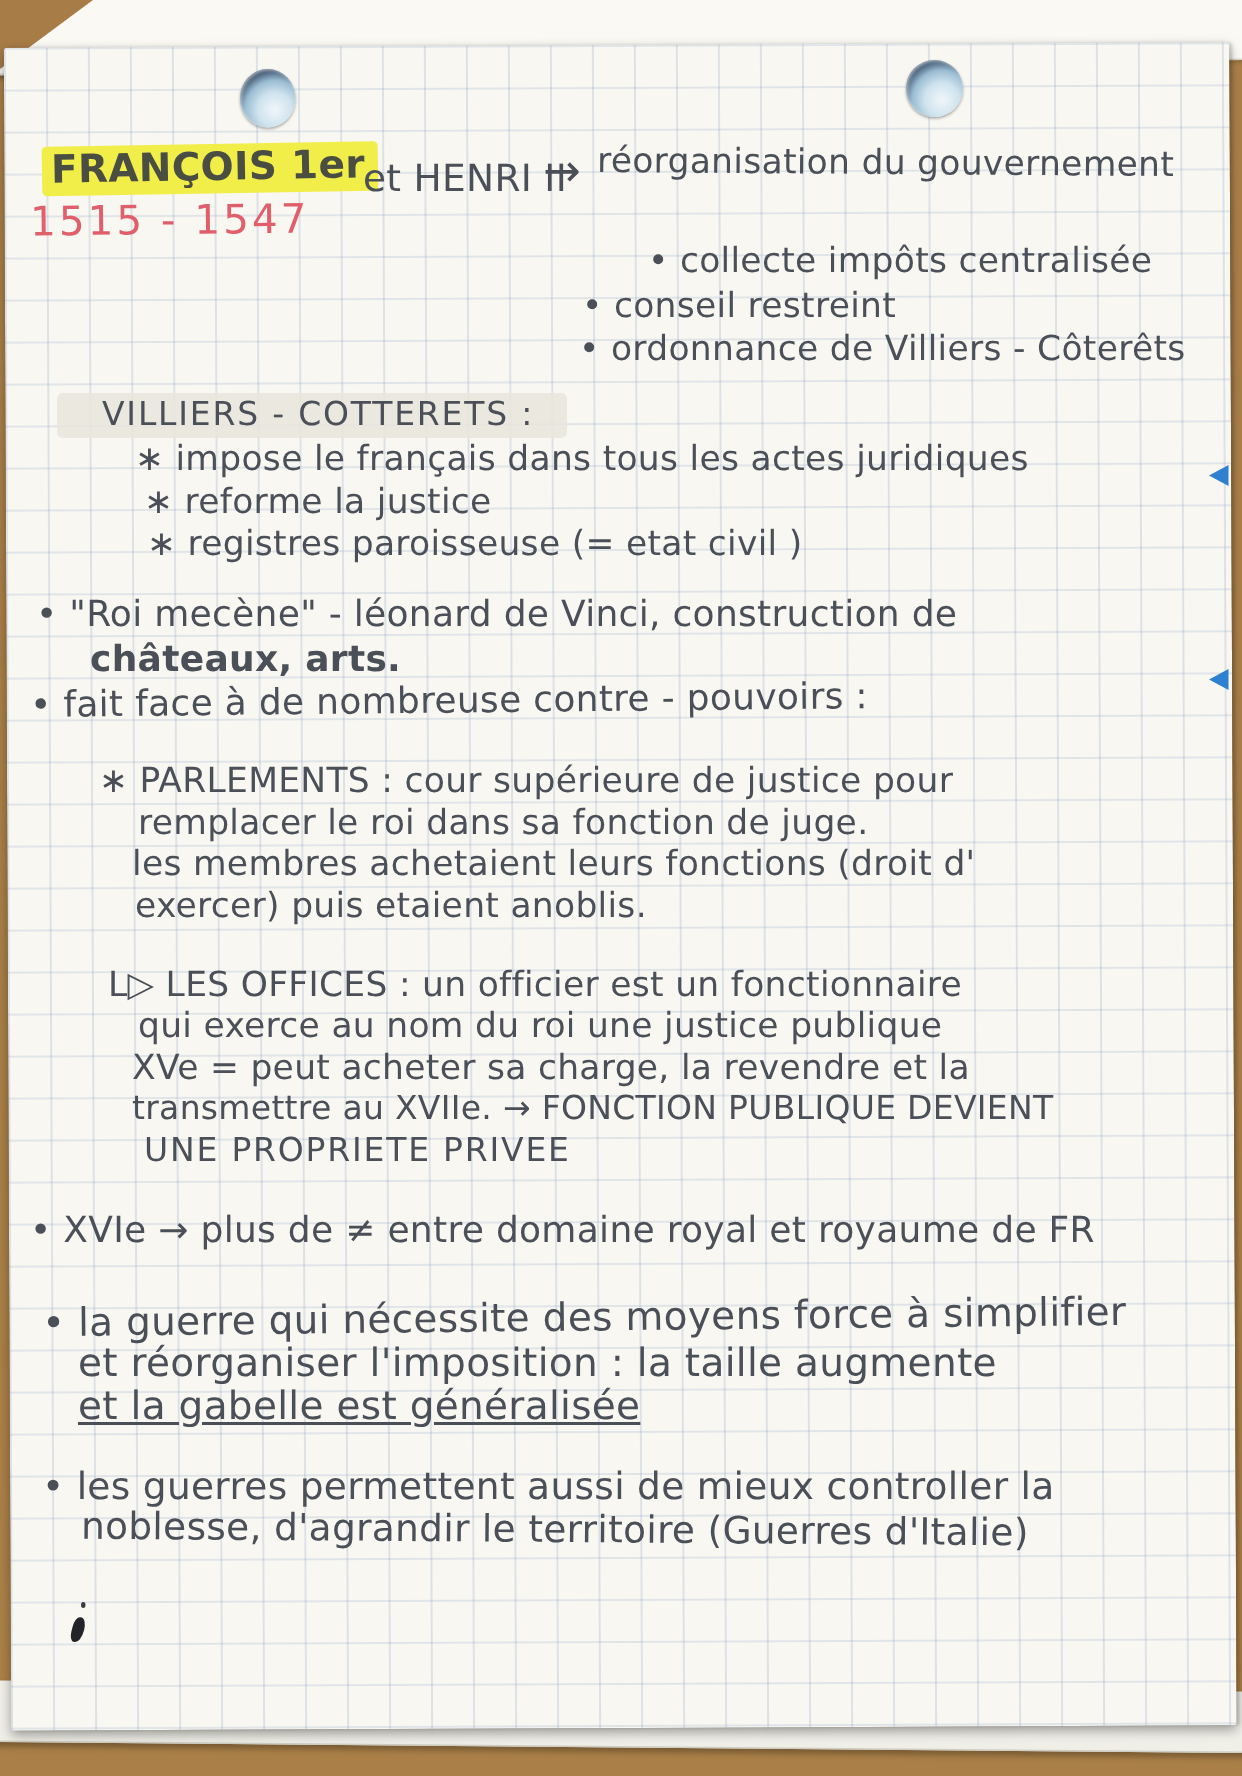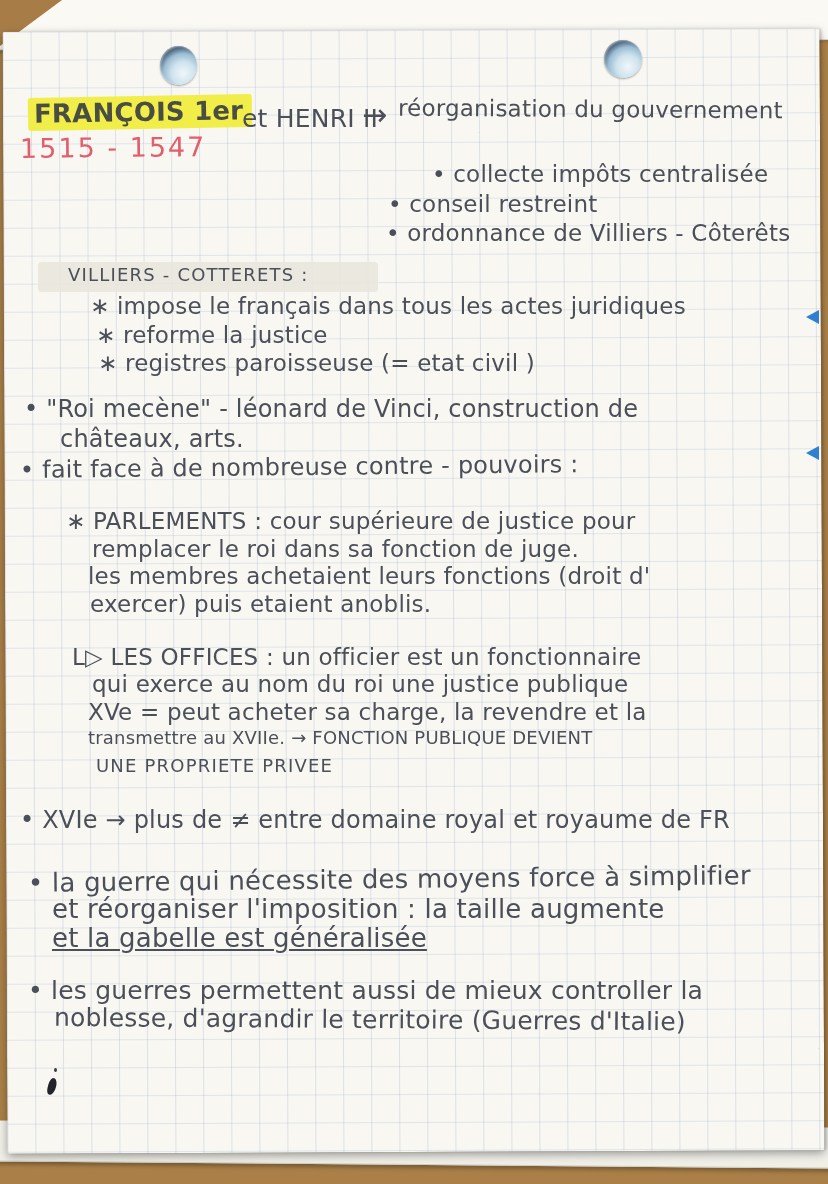--- a/index.html
+++ b/index.html
@@ -34,21 +34,21 @@
   
   .hole{position:absolute;border-radius:50%;z-index:6;
     background:radial-gradient(circle at 63% 70%, #f0f6fa 0%, #cfe3ee 32%, #9abcd2 55%, #4a637c 72%, #1e2b36 90%);
     box-shadow:0 1px 2px rgba(0,0,0,.35), inset 1px 1px 2px rgba(255,255,255,.5);}
   .hole.h1{left:160px;top:46px;width:37px;height:39px;}
   .hole.h2{left:604px;top:40px;width:38px;height:38px;}
   
   .content{position:absolute;inset:0;z-index:7;}
   .hand{position:absolute;white-space:nowrap;color:#4b4f58;font-size:23px;
     letter-spacing:.2px;line-height:1;}
-  .sz22{font-size:18px;} .sz24{font-size:24px;} .sz25{font-size:25px;} .sz26{font-size:26px;}
+  .sz22{font-size:22px;} .sz24{font-size:24px;} .sz25{font-size:25px;} .sz26{font-size:26px;}
   .caps{letter-spacing:1.2px;}
   .red{color:#e05f6b;}
   .hl{display:inline-block;background:#f1ee49;padding:3px 9px 4px 6px;border-radius:3px;
     font-weight:bold;font-size:26px;color:#4a4e42;transform:rotate(-1deg);}
   .hl-band{position:absolute;background:rgba(233,229,220,.85);border-radius:4px;z-index:-1;}
   .tilt-l{transform:rotate(-.6deg);} .tilt-r{transform:rotate(.4deg);}
   
   .tab{position:absolute;width:0;height:0;z-index:8;
     border-top:7px solid transparent;border-bottom:7px solid transparent;
     border-right:13px solid #2f80d0;}
@@ -95,21 +95,21 @@
     <div class="hand" style="left:388px;top:193px;">• conseil restreint</div>
     <div class="hand" style="left:386px;top:222px;">• ordonnance de Villiers - Côterêts</div>
 
     <div class="hl-band" style="left:38px;top:262px;width:340px;height:30px;"></div>
     <div class="hand sz22 caps" style="left:68px;top:266px;">VILLIERS - COTTERETS :</div>
     <div class="hand" style="left:90px;top:295px;">∗ impose le français dans tous les actes juridiques</div>
     <div class="hand" style="left:96px;top:324px;">∗ reforme la justice</div>
     <div class="hand" style="left:98px;top:352px;">∗ registres paroisseuse (= etat civil )</div>
 
     <div class="hand sz24" style="left:24px;top:397px;">• "Roi mecène" - léonard de Vinci, construction de</div>
-    <div class="hand sz24" style="left:60px;top:427px;">châteaux, arts.</div>
+    <div class="hand sz24" style="left:60px;top:427px;font-weight:bold;">châteaux, arts.</div>
     <div class="hand sz24 tilt-l" style="left:20px;top:455px;">• fait face à de nombreuse contre - pouvoirs :</div>
 
     <div class="hand" style="left:66px;top:510px;">∗ PARLEMENTS : cour supérieure de justice pour</div>
     <div class="hand" style="left:92px;top:538px;">remplacer le roi dans sa fonction de juge.</div>
     <div class="hand" style="left:88px;top:565px;">les membres achetaient leurs fonctions (droit d'</div>
     <div class="hand" style="left:90px;top:593px;">exercer) puis etaient anoblis.</div>
 
     <div class="hand" style="left:72px;top:646px;">L▷ LES OFFICES : un officier est un fonctionnaire</div>
     <div class="hand" style="left:92px;top:673px;">qui exerce au nom du roi une justice publique</div>
     <div class="hand" style="left:88px;top:701px;text-align:center;">XVe = peut acheter sa charge, la revendre et la</div>

